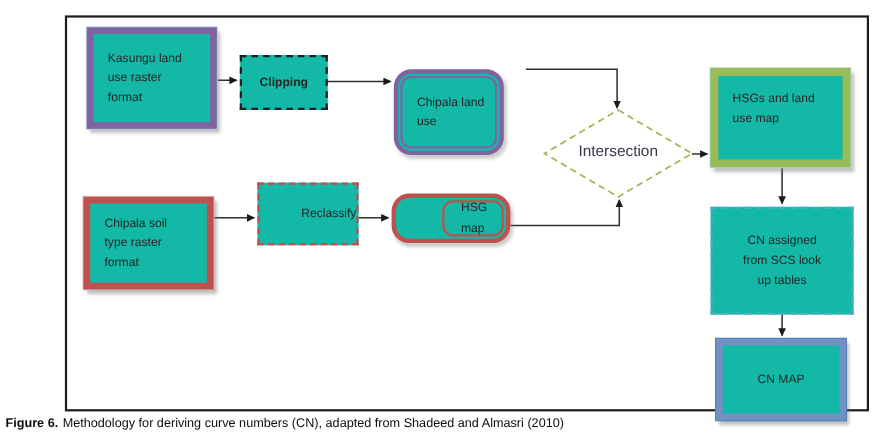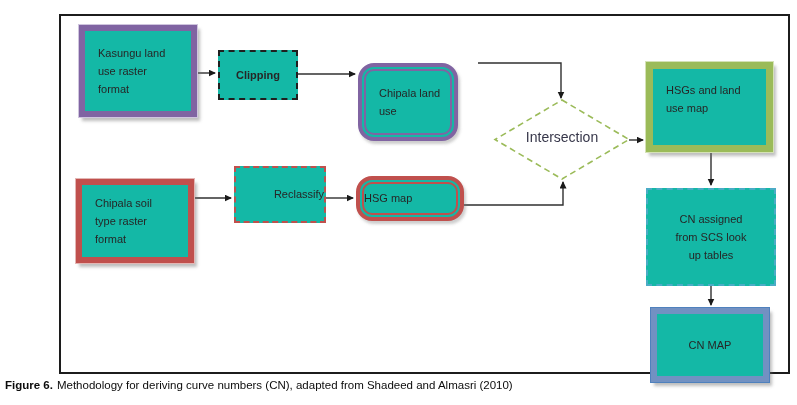--- a/index.html
+++ b/index.html
@@ -115,21 +115,21 @@
       <span class="box-label">Chipala soil
 type raster
 format</span>
     </div>
 
     <div class="box dashed-red" style="left:173px;top:150px;width:92px;height:57px;justify-content:flex-end;">
       <span class="box-label">Reclassify</span>
     </div>
 
     <div class="box rounded-double red" style="left:295px;top:160px;width:108px;height:45px;">
-      <div class="rounded-inner" style="">
+      <div class="rounded-inner" style="padding-left:15px;margin-left:40px;">
         <span class="box-label">HSG map</span>
       </div>
     </div>
 
     <div class="box dashed-cyan" style="left:585px;top:172px;width:130px;height:98px;">
       <span class="box-label">CN assigned
 from SCS look
 up tables</span>
     </div>
 

